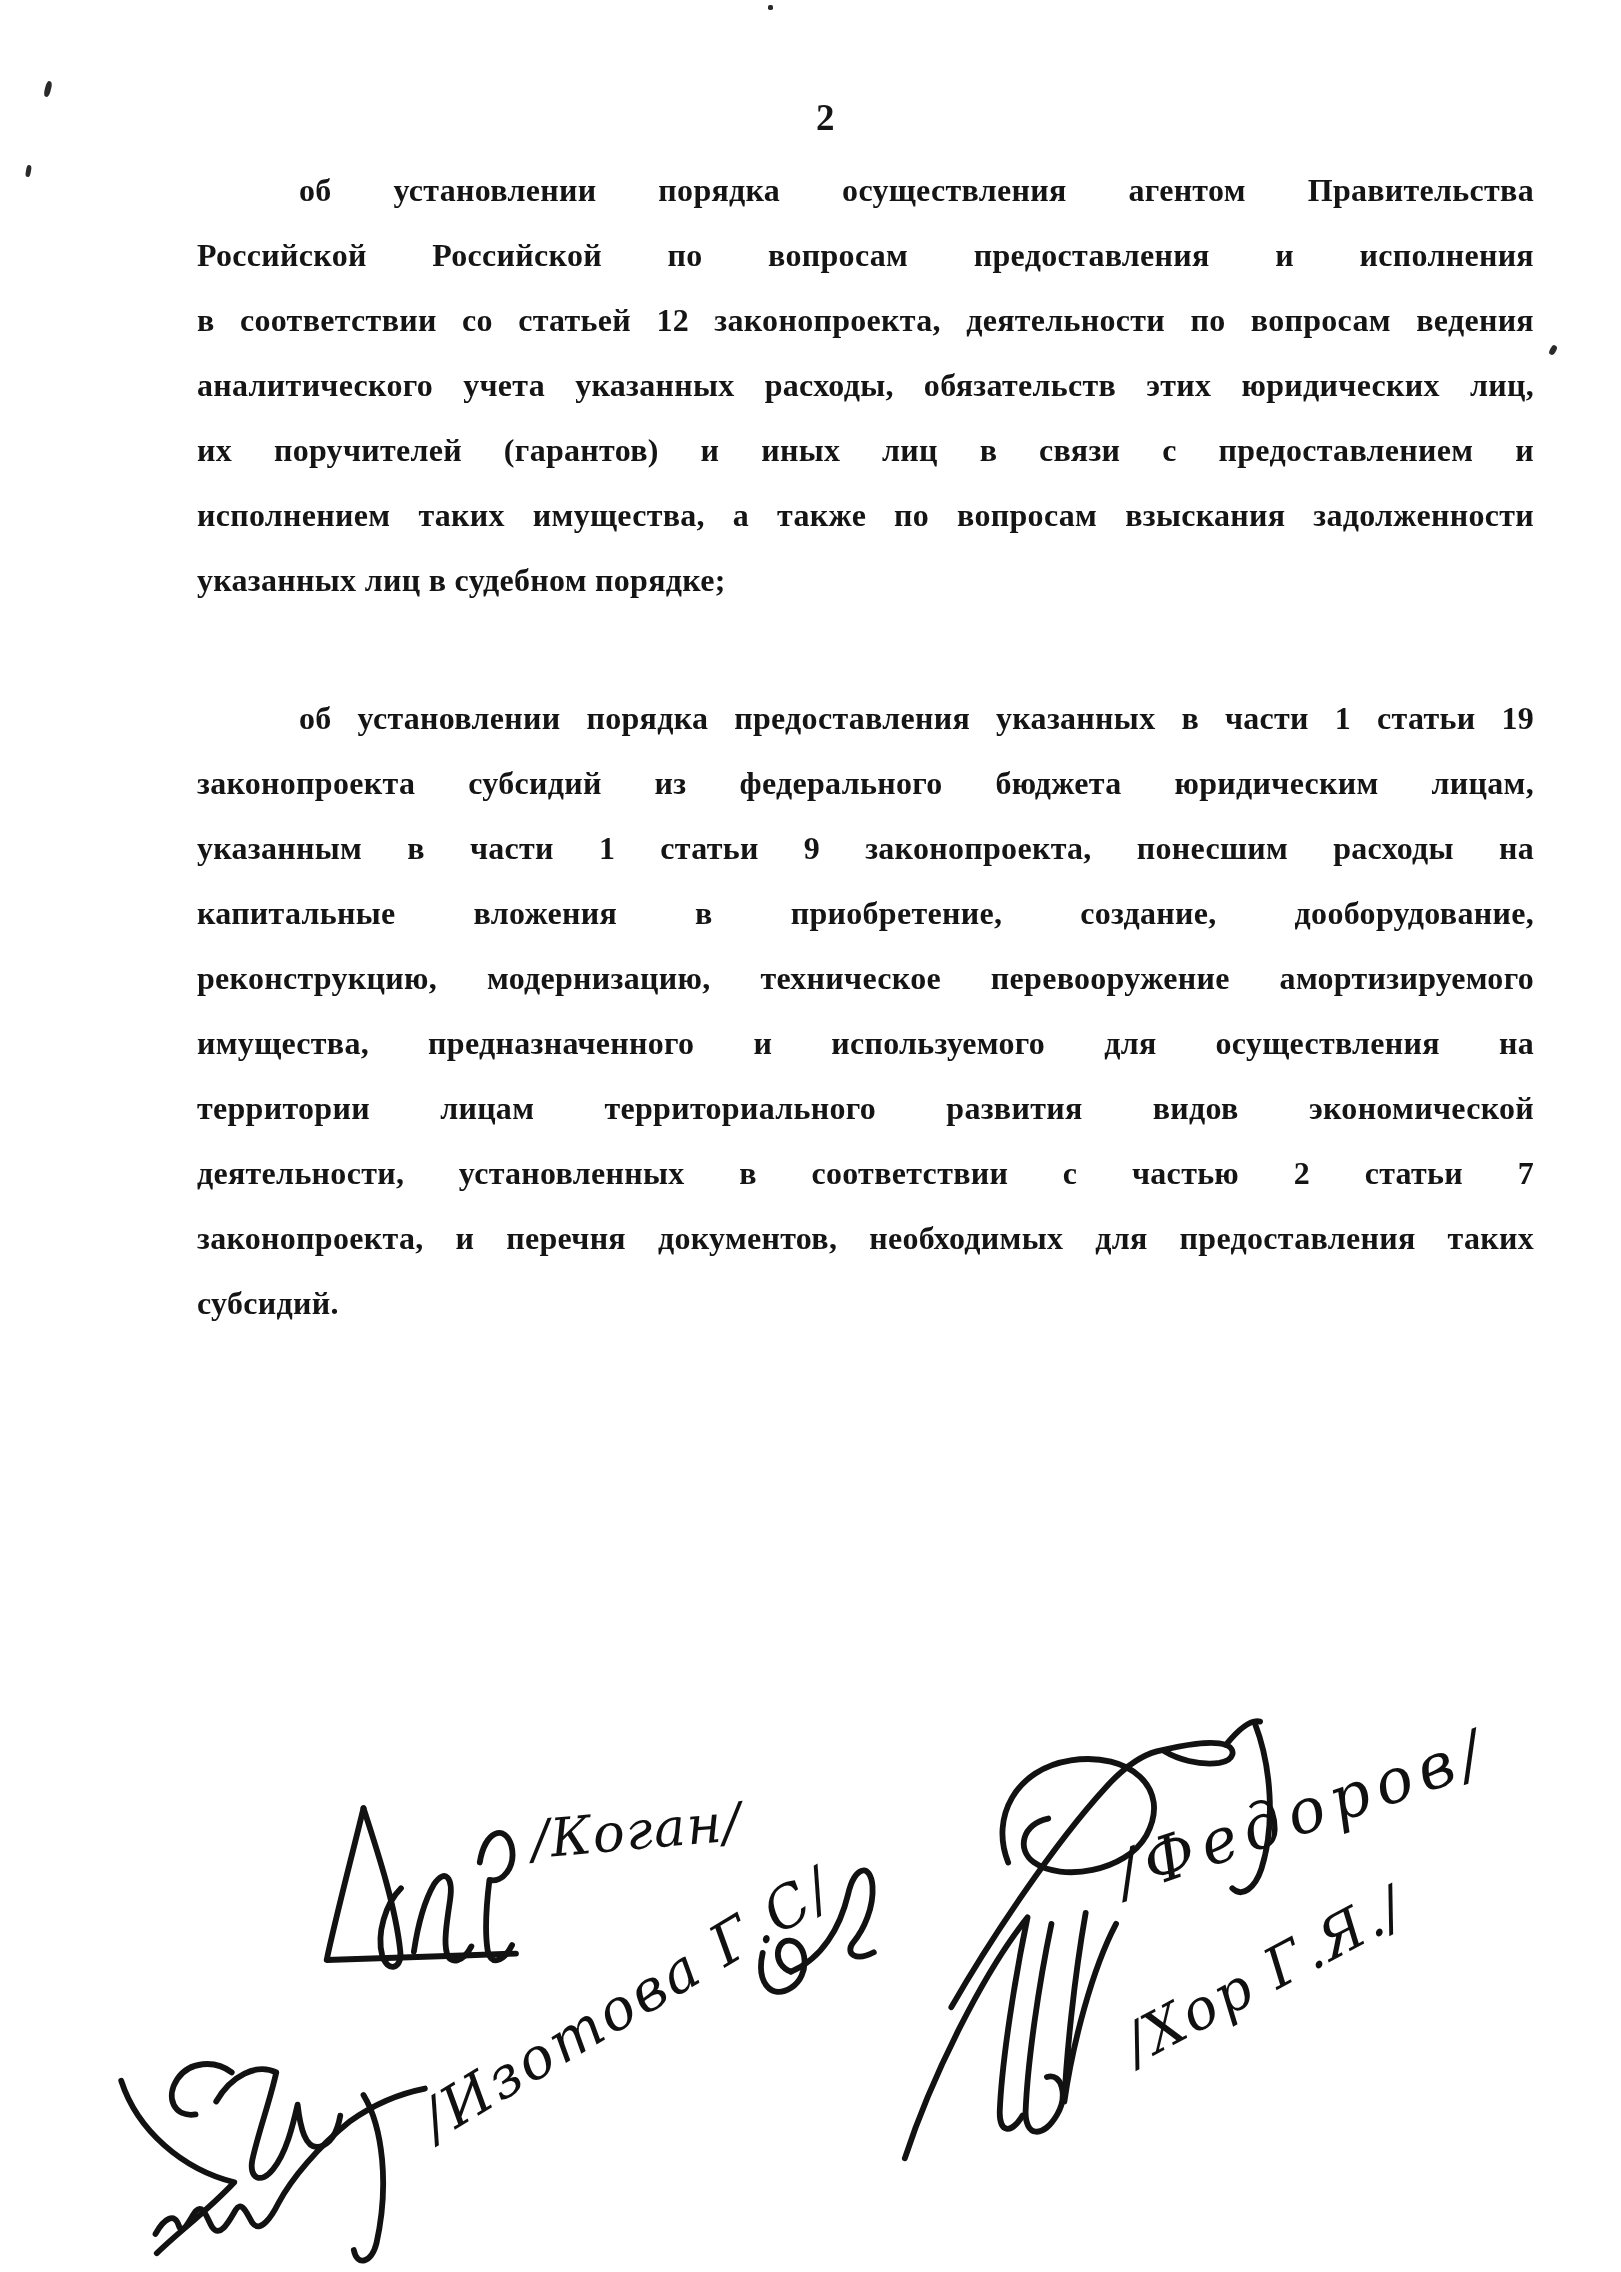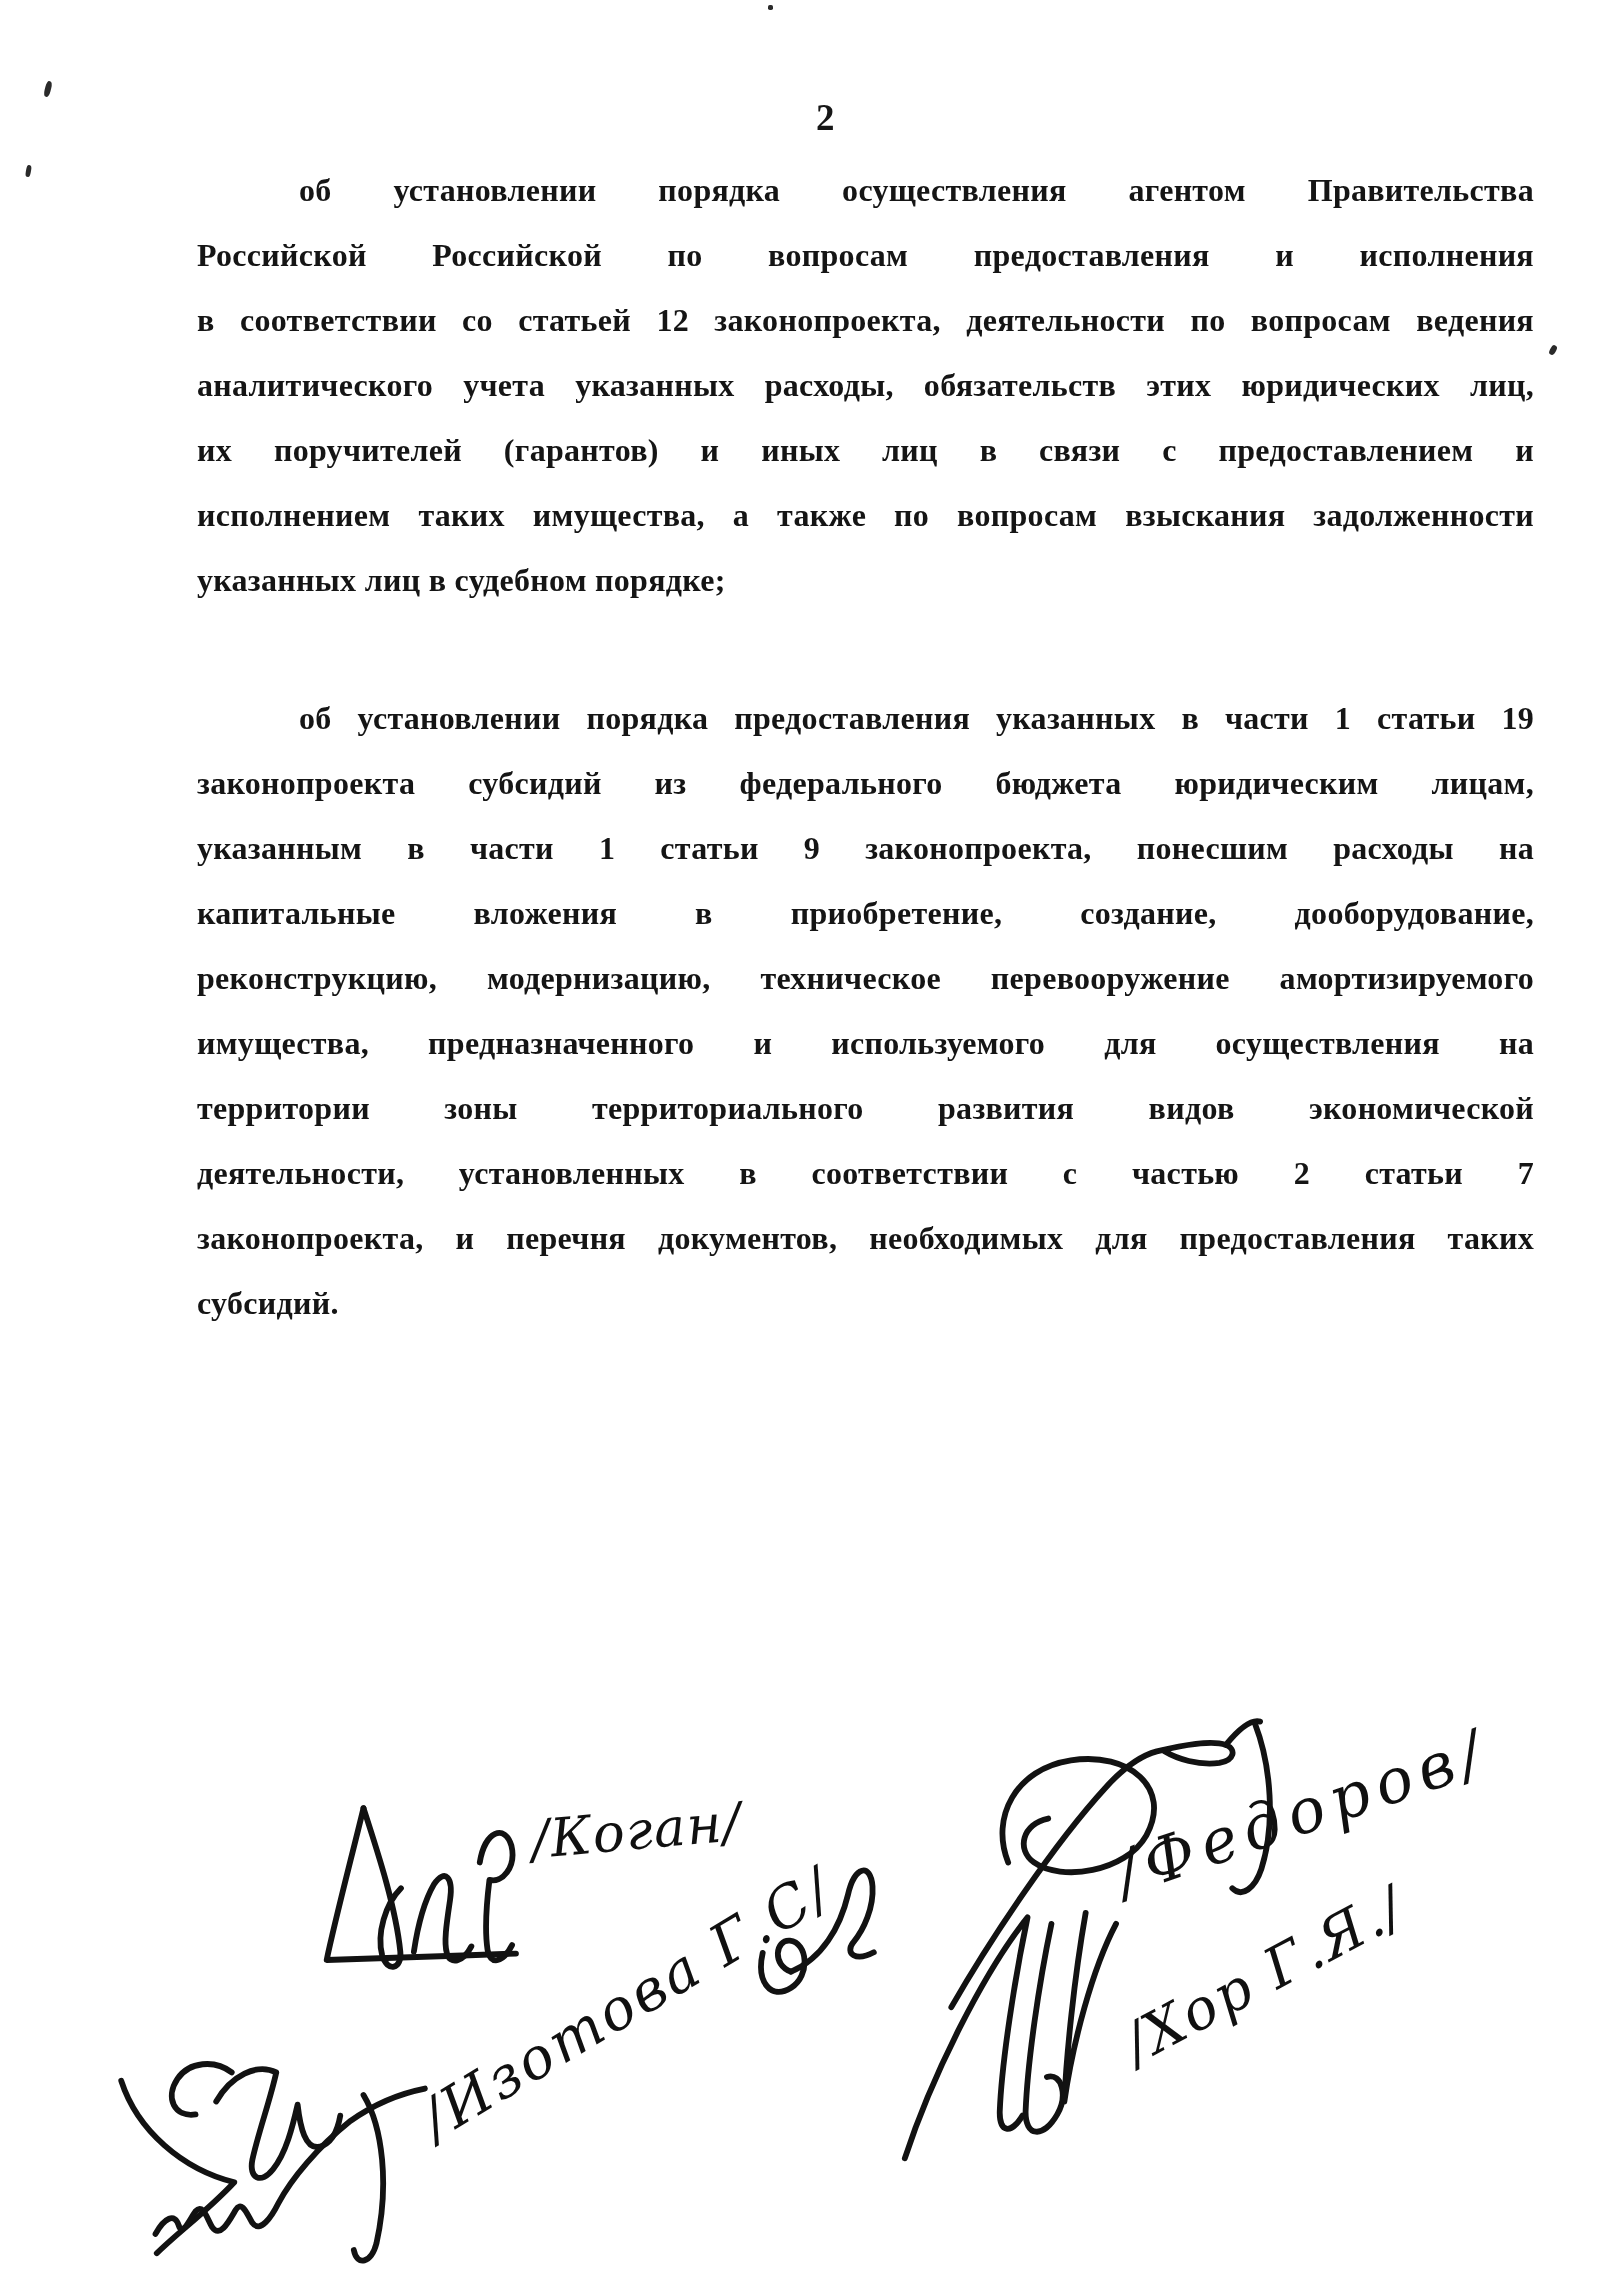--- a/index.html
+++ b/index.html
@@ -98,21 +98,21 @@
     <div class="tline last">указанных лиц в судебном порядке;</div>
   </div>
 
   <div class="body-text para-2">
     <div class="tline first">об установлении порядка предоставления указанных в части 1 статьи 19</div>
     <div class="tline">законопроекта субсидий из федерального бюджета юридическим лицам,</div>
     <div class="tline">указанным в части 1 статьи 9 законопроекта, понесшим расходы на</div>
     <div class="tline">капитальные вложения в приобретение, создание, дооборудование,</div>
     <div class="tline">реконструкцию, модернизацию, техническое перевооружение амортизируемого</div>
     <div class="tline">имущества, предназначенного и используемого для осуществления на</div>
-    <div class="tline">территории зоны территориального развития видов экономической</div>
+    <div class="tline">территории лицам территориального развития видов экономической</div>
     <div class="tline">деятельности, установленных в соответствии с частью 2 статьи 7</div>
     <div class="tline">законопроекта, и перечня документов, необходимых для предоставления таких</div>
     <div class="tline last">субсидий.</div>
   </div>
 
   <svg class="sig-svg" viewBox="0 0 2508 966">
     <g>
       <path d="M562,248 C542,330 517,425 505,483 C600,479 700,477 798,473"></path>
       <path d="M562,248 C586,322 612,402 619,470 C622,497 599,503 591,476 C582,442 596,396 620,372"></path>
       <path d="M640,470 C646,430 656,392 671,366 C689,340 701,356 696,390 C691,424 686,455 691,472 C696,491 716,487 729,462"></path>

